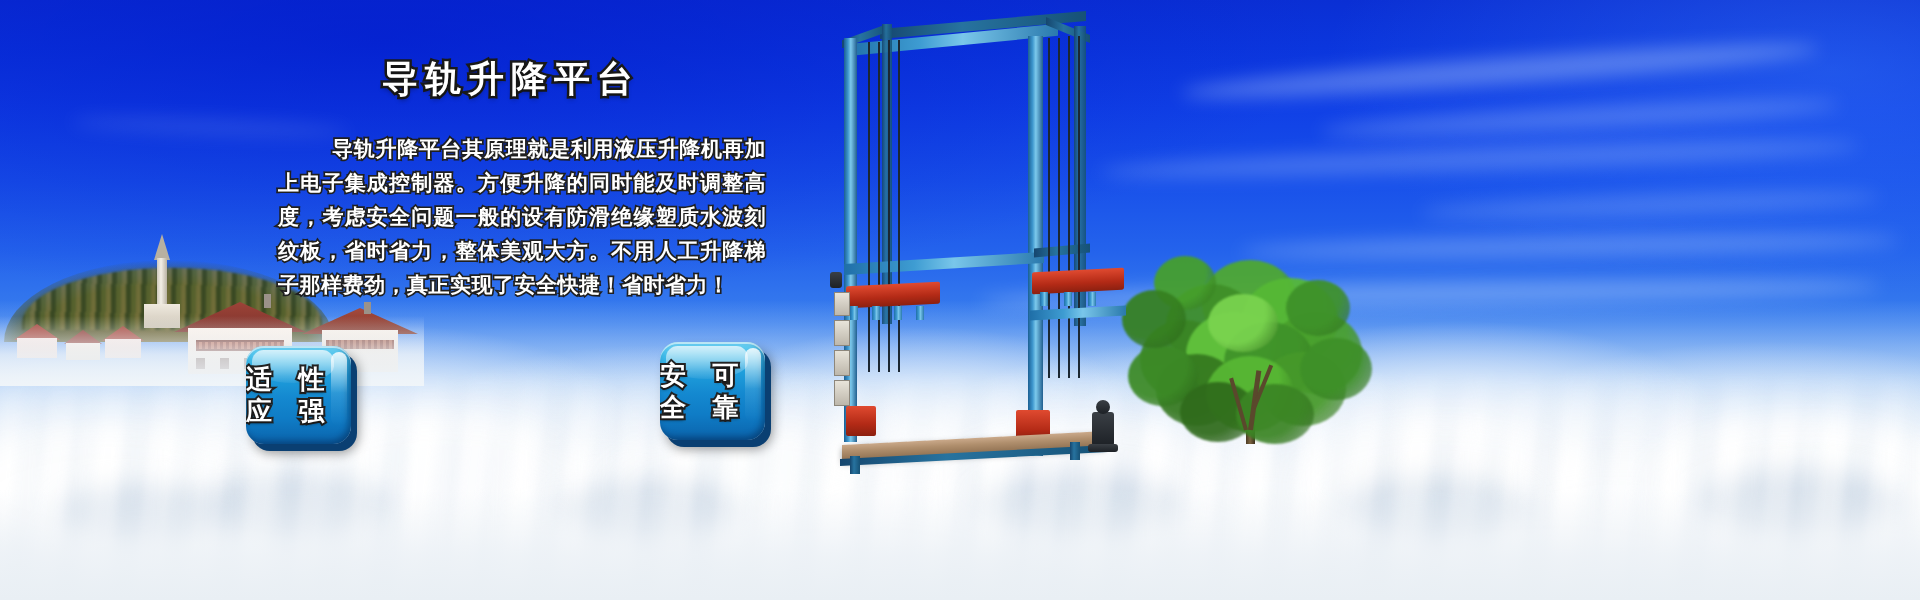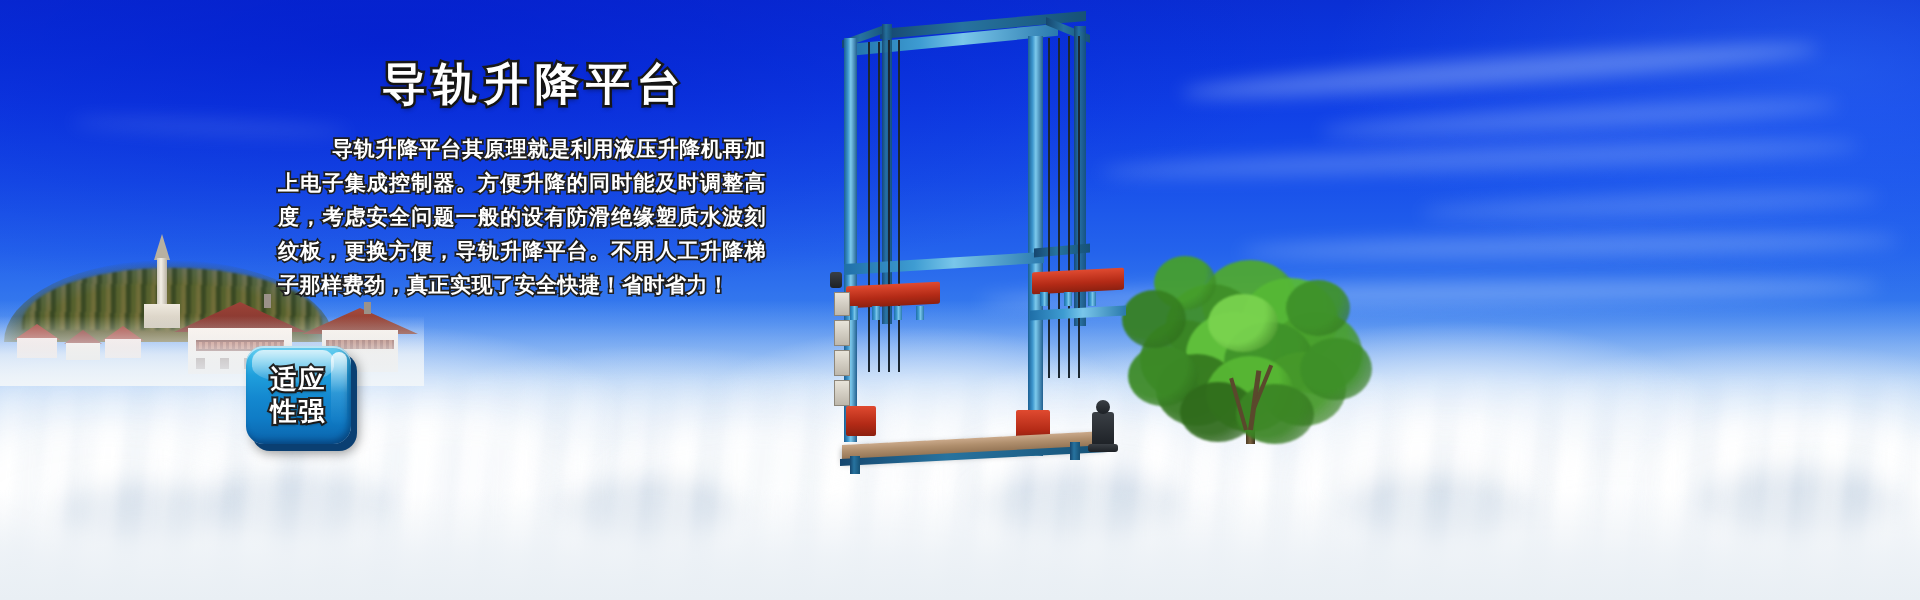--- a/index.html
+++ b/index.html
@@ -164,21 +164,21 @@
   .cable { position:absolute; width:2px; background:#1b2733; }
   .platform {
     position:absolute; background:linear-gradient(to bottom,#caa98a 0%,#b08f6d 40%,#8e6f50 100%);
   }
   .motor { position:absolute; background:linear-gradient(to bottom,#3a3f45,#1d2126); border-radius:3px; }
   .ctrl-box { position:absolute; background:linear-gradient(to bottom,#e8e4da,#bdb7ab); border:1px solid #8d877c; }
 
   
   .headline {
     position:absolute; left:382px; top:55px;
-    font-size:44px; font-weight:bold; letter-spacing:7px; color:#ffffff;
+    font-size:36px; font-weight:bold; letter-spacing:7px; color:#ffffff;
     font-family:"DejaVu Sans","Liberation Sans",sans-serif;
     -webkit-text-stroke:5px #1b1b1b;
     paint-order:stroke fill;
     text-shadow:0 3px 5px rgba(0,0,0,.45);
     white-space:nowrap;
   }
   .para {
     position:absolute; left:278px; top:132px; width:488px;
     font-size:21px; font-weight:bold; line-height:34px; color:#ffffff;
     letter-spacing:.5px;
@@ -198,21 +198,21 @@
         #3fbbe9 14%,
         #1f9fdc 30%,
         #1489d0 52%,
         #0f7cc6 74%,
         #0b63ab 100%);
     box-shadow:
       6px 7px 0 0 #0a3f72,
       7px 9px 12px rgba(0,0,0,.42),
       inset 0 2px 0 rgba(255,255,255,.55),
       inset -3px -3px 6px rgba(0,30,70,.45);
-    display:flex; flex-direction:column; align-items:center; justify-content:center;
+    display:flex; flex-direction:row; align-items:center; justify-content:center;
     overflow:hidden;
   }
   .btn::before {
     content:""; position:absolute; left:6px; top:4px; width:78%; height:34%;
     border-radius:14px 14px 60% 60%;
     background:linear-gradient(to bottom, rgba(255,255,255,.72), rgba(255,255,255,.06));
     pointer-events:none;
   }
   .btn::after {
     content:""; position:absolute; right:4px; top:6px; width:16px; height:76%;
@@ -407,23 +407,27 @@
     <div class="beam-dark" style="left:30px;top:448px;width:10px;height:18px;"></div>
     <div class="beam-dark" style="left:250px;top:434px;width:10px;height:18px;"></div>
 
     <div class="motor" style="left:272px;top:404px;width:22px;height:34px;"></div>
     <div class="motor" style="left:276px;top:392px;width:14px;height:14px;border-radius:50%;"></div>
     <div class="motor" style="left:268px;top:436px;width:30px;height:8px;"></div>
   </div>
 
   <div class="headline">导轨升降平台</div>
 
-  <div class="para">导轨升降平台其原理就是利用液压升降机再加上电子集成控制器。方便升降的同时能及时调整高度，考虑安全问题一般的设有防滑绝缘塑质水波刻纹板，更换方便，导轨升降平台。不用人工升降梯子那样费劲，真正实现了安全快捷！省时省力！</div>
+  <div class="para">导轨升降平台其原理就是利用液压升降机再加上电子集成控制器。方便升降的同时能及时调整高度，考虑安全问题一般的设有防滑绝缘塑质水波刻纹板，省时省力，整体美观大方。不用人工升降梯子那样费劲，真正实现了安全快捷！省时省力！</div>
 
   <div class="btnrow">
     <div class="btn" style="left:0px;top:4px;">
       <span class="bt">适应</span>
       <span class="bt">性强</span>
     </div>
+    <div class="btn" style="left:414px;top:0px;">
+      <span class="bt">安全</span>
+      <span class="bt">可靠</span>
+    </div>
   </div>
 
   <div class="bottom-haze"></div>
 </div>
 
 </body></html>

